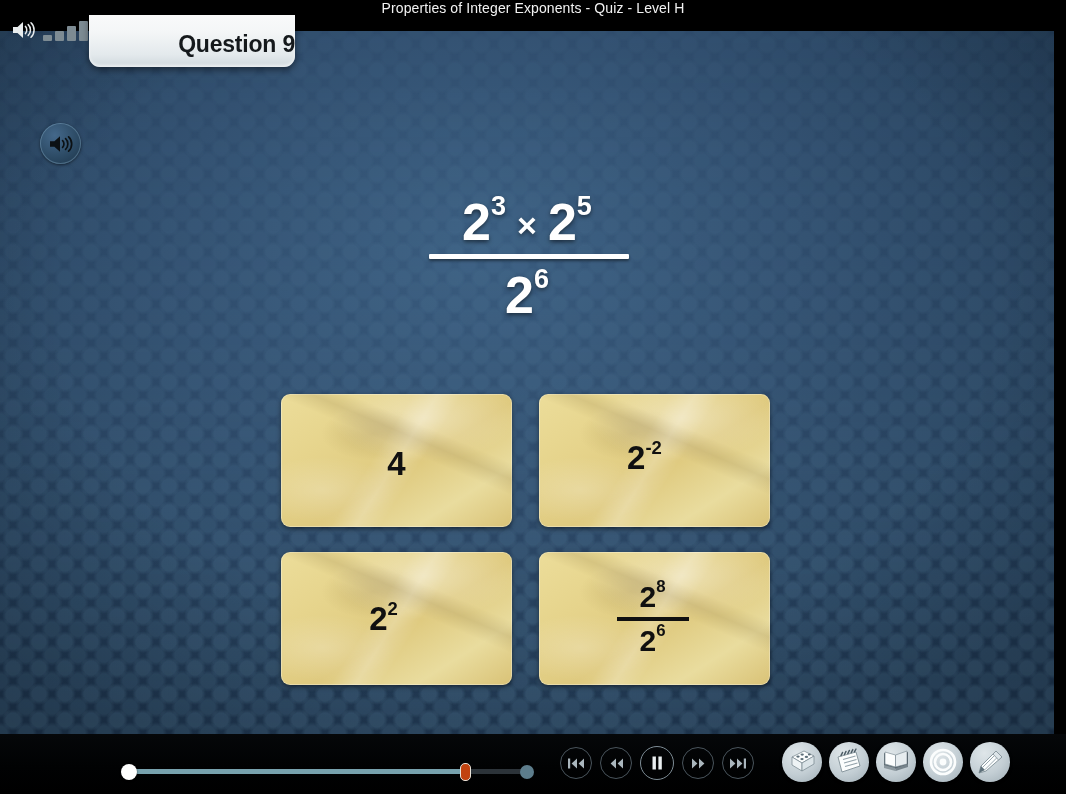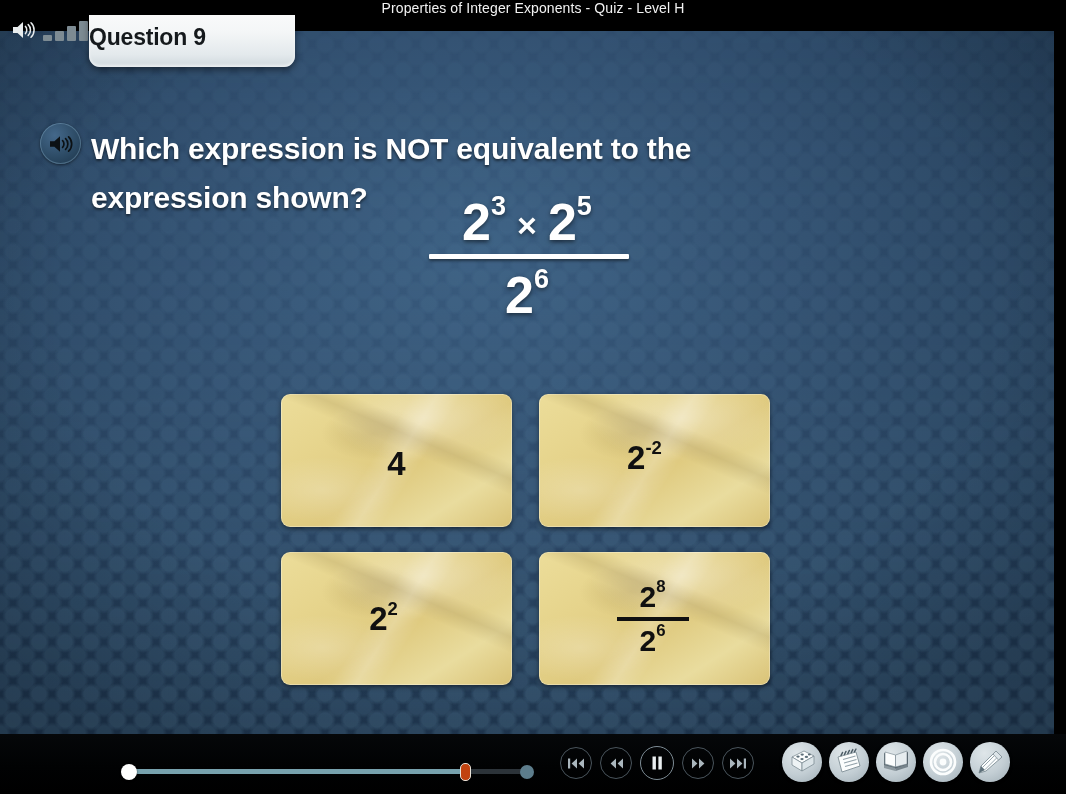--- a/index.html
+++ b/index.html
@@ -85,22 +85,22 @@
   
   #question-tab {
     position: absolute;
     left: 89px; top: 0px;
     width: 206px; height: 67px;
     background: linear-gradient(to bottom, #fdfdfd 0%, #f4f6f7 48%, #e3e9ec 82%, #cfd8dd 100%);
     border-radius: 0 0 11px 11px;
     box-shadow: 0 3px 7px rgba(0,0,0,.45), inset 0 -2px 3px rgba(255,255,255,.6);
     display: flex;
     align-items: flex-end;
-    justify-content: flex-start;
-    padding-bottom: 16px;
+    justify-content: flex-end;
+    padding-bottom: 9px;
     z-index: 12;
   }
   #question-tab .q-label {
     color: #15191c;
     font-size: 23px;
     font-weight: 700;
     letter-spacing: -.2px;
     font-family: "Liberation Sans", sans-serif;
   }
 
@@ -372,21 +372,20 @@
 
   <div id="speaker-btn">
     <svg width="26" height="20" viewBox="0 0 26 20">
       <path d="M2 7.2 H6.4 L12 2.2 V17.8 L6.4 12.8 H2 Z" fill="#0c1114"></path>
       <path d="M14.6 6.6 C16.4 8.2 16.4 11.8 14.6 13.4" stroke="#0c1114" stroke-width="1.7" fill="none" stroke-linecap="round"></path>
       <path d="M17.6 4.6 C20.6 7.3 20.6 12.7 17.6 15.4" stroke="#0c1114" stroke-width="1.7" fill="none" stroke-linecap="round"></path>
       <path d="M20.6 2.8 C24.7 6.5 24.7 13.5 20.6 17.2" stroke="#0c1114" stroke-width="1.7" fill="none" stroke-linecap="round"></path>
     </svg>
   </div>
 
-  <div id="prompt">Which expression is NOT equivalent to the expression shown?</div>
 
   <div id="expression">
     <div class="numer">
       <span>2</span>
         <sup>3</sup>
       <span class="times">×</span>
       <span>2</span>
         <sup>5</sup>
     </div>
     <div class="fbar"></div>

